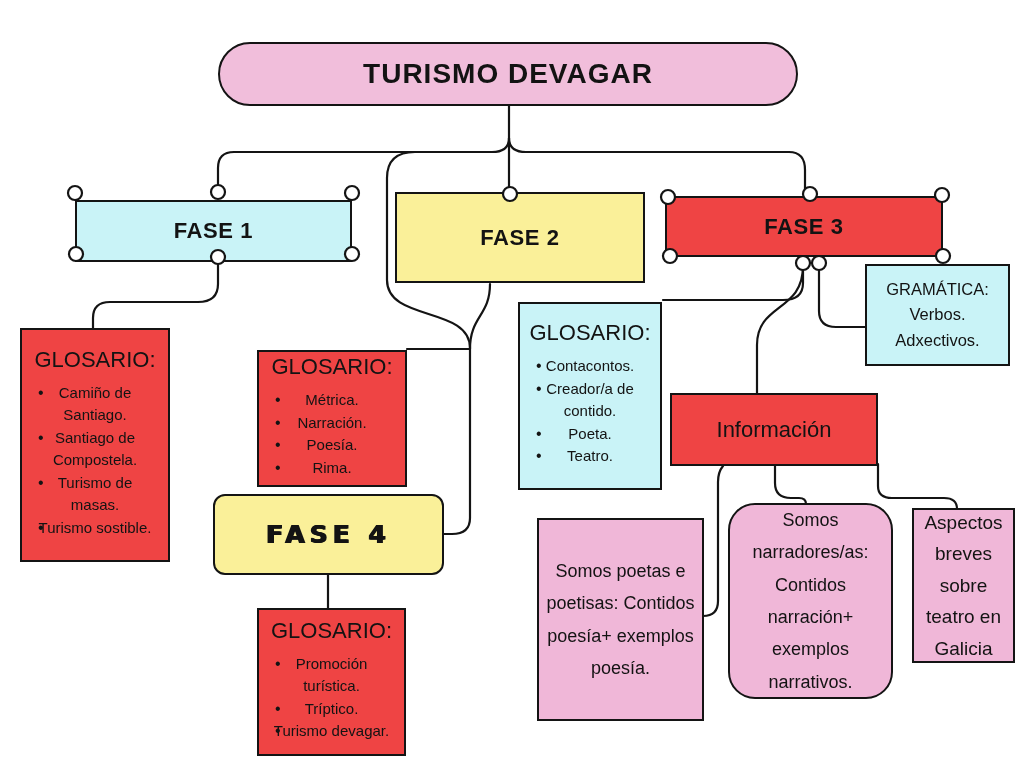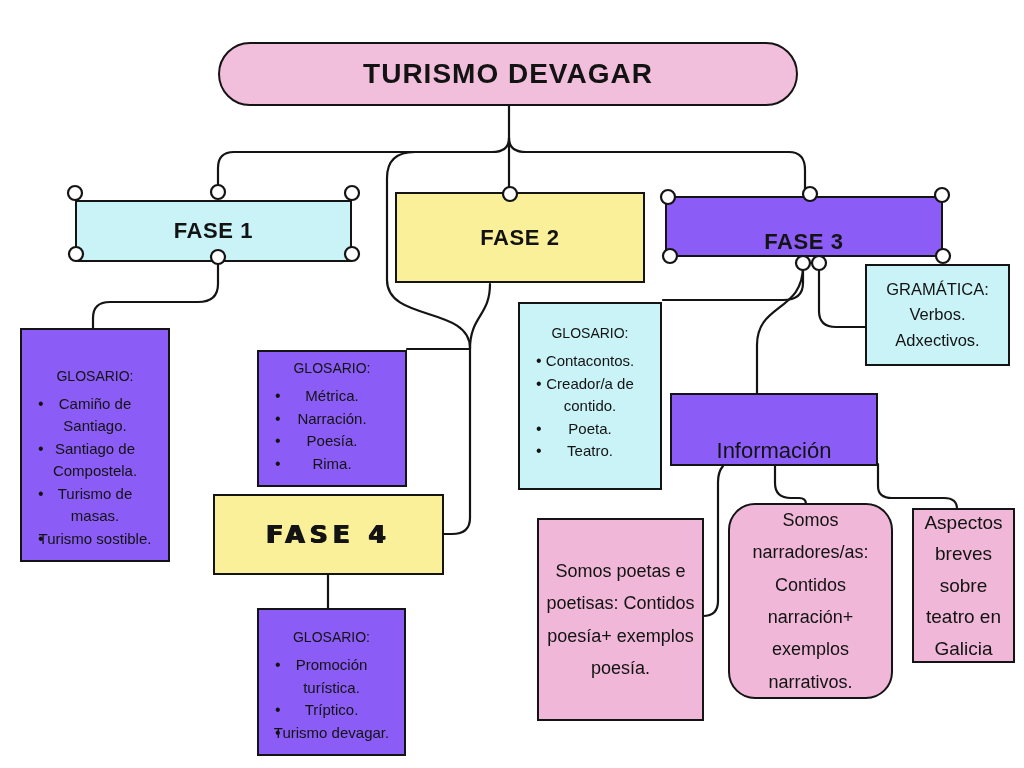--- a/index.html
+++ b/index.html
@@ -15,33 +15,33 @@
     display:flex;flex-direction:column;align-items:center;justify-content:center;
     text-align:center;z-index:1;
   }
   .fase{font-weight:bold;font-size:22px;letter-spacing:0.6px;}
   .title-node{font-weight:bold;font-size:28px;letter-spacing:1px;}
   .fase4-label{
     font-family:"DejaVu Sans",sans-serif;font-weight:bold;font-size:25px;
     letter-spacing:5px;text-shadow:0.8px 0 #131313,-0.8px 0 #131313;
   }
   .glossary{padding:6px 3px;}
-  .gloss-heading{font-size:14px;margin-bottom:5px;}
+  .gloss-heading{font-size:22px;margin-bottom:5px;}
   .glossary ul{list-style:none;margin:4px;padding:0;width:100%;}
   .glossary li{position:relative;font-size:15px;line-height:1.5;padding:0 10px;}
   .glossary li::before{content:"\2022";position:absolute;left:13px;top:-1px;font-size:16px;}
   .info-node{font-size:22px;}
   .gram-node{font-size:16.5px;line-height:1.55;}
   .activity{font-size:18px;line-height:1.8;padding:4px;}
   .activity-narrow{font-size:19px;line-height:1.65;padding:0;}
   .bg-pink{background:#F1BEDB;border-radius:32px;}
   .bg-pink2{background:#F0B7D8;}
   .bg-cyan{background:#C9F3F7;}
   .bg-yellow{background:#FAF099;}
-  .bg-green{background:#8b5cf6;justify-content:flex-end;}
+  .bg-green{background:#ef4444;}
   path.conn{fill:none;stroke:#141414;stroke-width:2.2px;stroke-linecap:round;}
   circle.handle{fill:#ffffff;stroke:#141414;stroke-width:2.2px;}
 </style>
 </head>
 <body>
 
 <div class="canvas">
 
   <svg class="layer" id="lines">
     <path class="conn" d="M509,106 L509,192"></path>
@@ -109,21 +109,21 @@
   <div class="node gram-node bg-cyan" style="left:865px;top:264px;width:145px;height:102px;">
     <div>GRAMÁTICA:</div>
     <div>Verbos.</div>
     <div>Adxectivos.</div>
   </div>
 
   <div class="node info-node bg-green" style="left:670px;top:393px;width:208px;height:73px;">
     <span>Información</span>
   </div>
 
-  <div class="node bg-yellow" style="left:213px;top:494px;width:231px;height:81px;">
+  <div class="node bg-yellow" style="left:213px;top:494px;width:231px;height:81px;border-radius:12px;">
     <span class="fase4-label">FASE 4</span>
   </div>
 
   <div class="node glossary bg-green" style="left:257px;top:608px;width:149px;height:148px;">
     <div class="gloss-heading">GLOSARIO:</div>
     <ul>
       <li>Promoción turística.</li>
       <li>Tríptico.</li>
       <li>Turismo devagar.</li>
     </ul>

